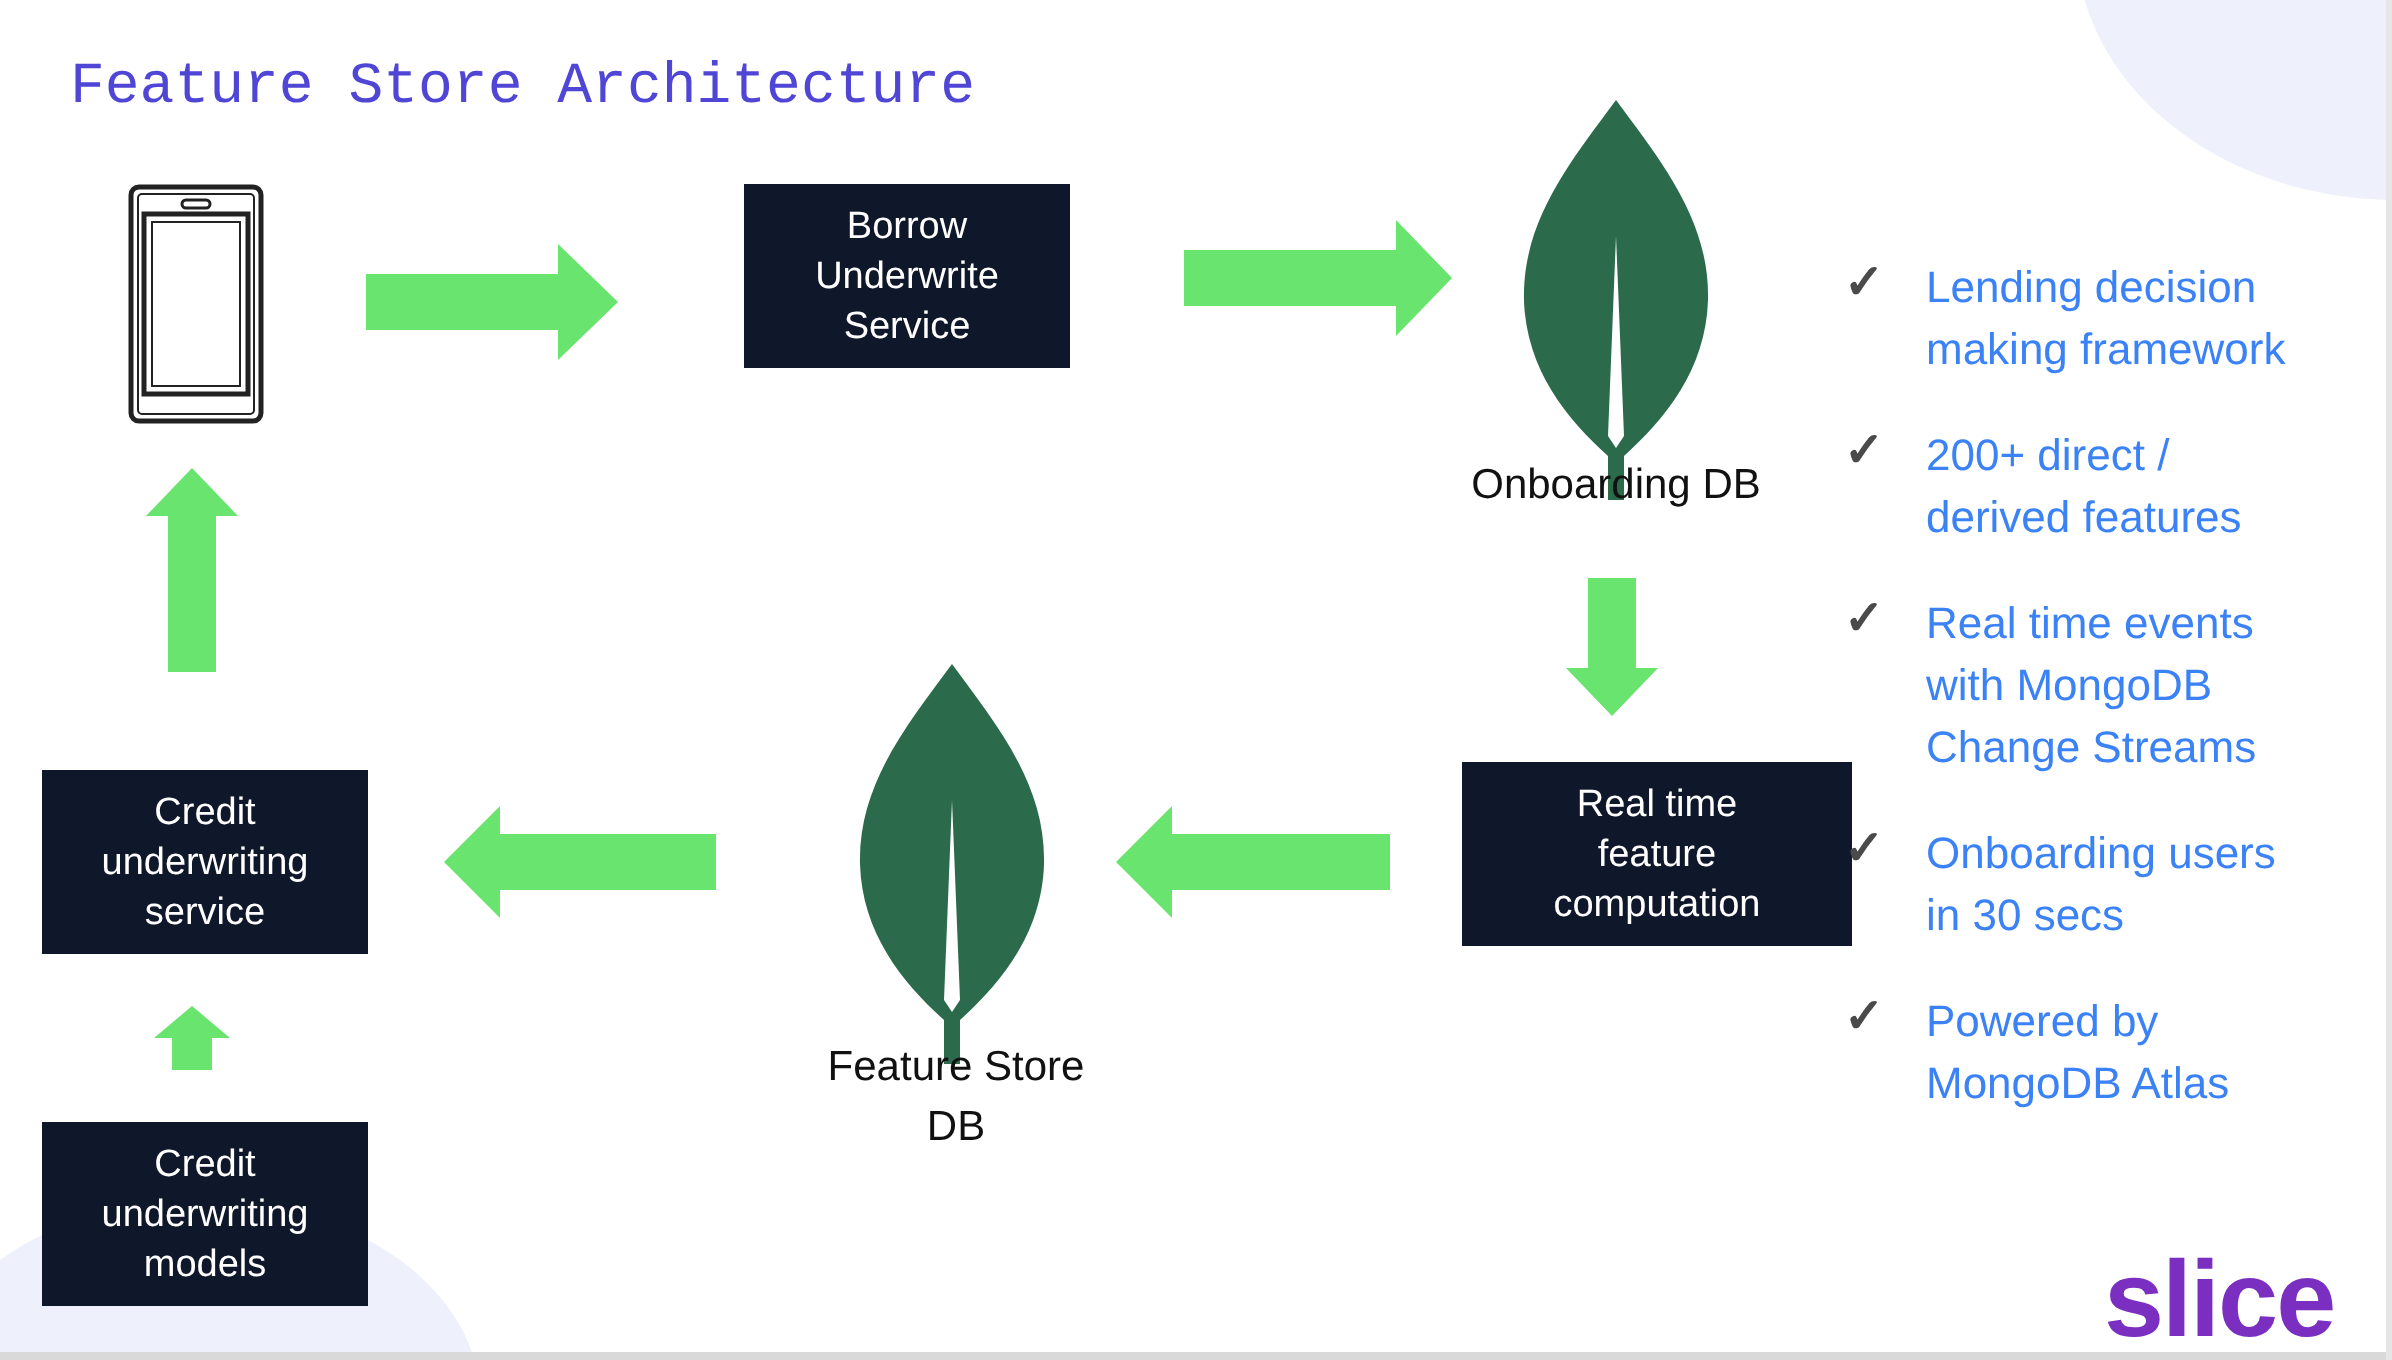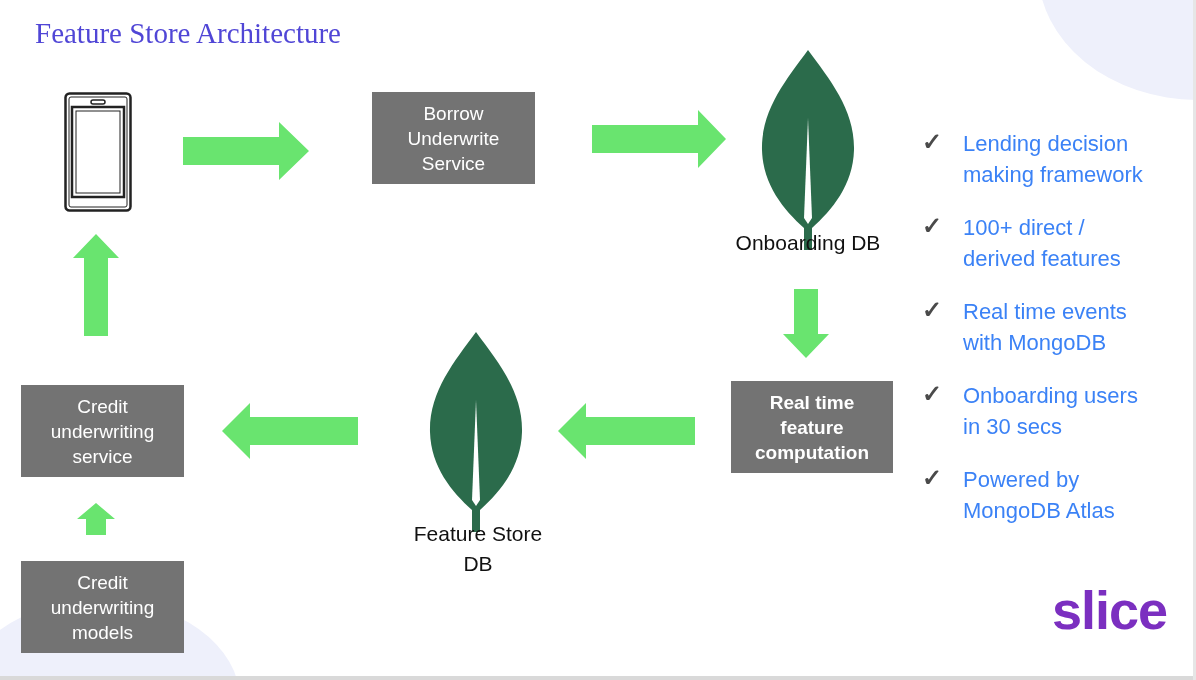--- a/index.html
+++ b/index.html
@@ -1,32 +1,32 @@
 <!DOCTYPE html>
 <html><head>
 <meta charset="utf-8">
 <style>
   html,body{margin:0;padding:0;}
   body{width:1196px;height:680px;position:relative;overflow:hidden;background:#ffffff;font-family:"Liberation Sans",sans-serif;}
   .deco-tr{position:absolute;left:1038px;top:-160px;width:320px;height:260px;border-radius:50%;background:#eef0fb;}
   .deco-bl{position:absolute;left:-40px;top:600px;width:280px;height:200px;border-radius:50%;background:#eef0fb;}
   .bottom-bar{position:absolute;left:0;top:676px;width:1196px;height:4px;background:#d9d9d9;}
   .right-edge{position:absolute;left:1193px;top:0;width:3px;height:680px;background:#e6e6e6;}
-  .title{position:absolute;left:35px;top:17px;font-family:Liberation Serif, serif;font-size:29px;color:#5046d6;letter-spacing:0px;}
-  .box{position:absolute;background:#737373;color:#ffffff;font-size:19px;line-height:25px;text-align:center;display:flex;align-items:center;justify-content:center;box-sizing:border-box;}
+  .title{position:absolute;left:35px;top:27px;font-family:Liberation Mono, monospace;font-size:29px;color:#5046d6;letter-spacing:0px;}
+  .box{position:absolute;background:#0f172a;color:#ffffff;font-size:19px;line-height:25px;text-align:center;display:flex;align-items:center;justify-content:center;box-sizing:border-box;}
   .box span{display:block;}
   .leaf-label{position:absolute;font-size:21px;color:#111;text-align:center;line-height:30px;}
   .arrow{position:absolute;}
   .phone{position:absolute;left:64px;top:92px;width:68px;height:120px;}
   .leaf{position:absolute;}
   .bullets{position:absolute;left:922px;top:128px;width:260px;}
   .bullet{display:flex;margin-bottom:22px;}
   .check{width:41px;font-size:24px;color:#4a4a4a;font-weight:bold;line-height:28px;}
   .btext{font-size:22px;line-height:31px;color:#3b82f6;}
-  .logo{position:absolute;left:1052px;top:580px;font-size:54px;font-weight:bold;color:#7b2fc0;letter-spacing:-1px;line-height:60px;}
+  .logo{position:absolute;left:1052px;top:620px;font-size:54px;font-weight:bold;color:#7b2fc0;letter-spacing:-1px;line-height:60px;}
 </style>
 </head>
 <body>
 
 <div class="deco-tr"></div>
 <div class="deco-bl"></div>
 <div class="bottom-bar"></div>
 <div class="right-edge"></div>
 
 <div class="title">Feature Store Architecture</div>
@@ -62,21 +62,21 @@
 </svg>
 
 <div class="box" style="left:372px;top:92px;width:163px;height:92px;">
   <div>
     <span>Borrow</span>
     <span>Underwrite</span>
     <span>Service</span>
   </div>
 </div>
 
-<div class="box" style="left:731px;top:381px;width:162px;height:92px;font-weight:bold;">
+<div class="box" style="left:731px;top:381px;width:195px;height:92px;">
   <div>
     <span>Real time</span>
     <span>feature</span>
     <span>computation</span>
   </div>
 </div>
 
 <div class="box" style="left:21px;top:385px;width:163px;height:92px;">
   <div>
     <span>Credit</span>
@@ -112,29 +112,30 @@
   <div class="bullet">
     <div class="check">✓</div>
     <div class="btext">
       <div>Lending decision</div>
       <div>making framework</div>
     </div>
   </div>
   <div class="bullet">
     <div class="check">✓</div>
     <div class="btext">
-      <div>100+ direct /</div>
+      <div>200+ direct /</div>
       <div>derived features</div>
     </div>
   </div>
   <div class="bullet">
     <div class="check">✓</div>
     <div class="btext">
       <div>Real time events</div>
       <div>with MongoDB</div>
+      <div>Change Streams</div>
     </div>
   </div>
   <div class="bullet">
     <div class="check">✓</div>
     <div class="btext">
       <div>Onboarding users</div>
       <div>in 30 secs</div>
     </div>
   </div>
   <div class="bullet">

